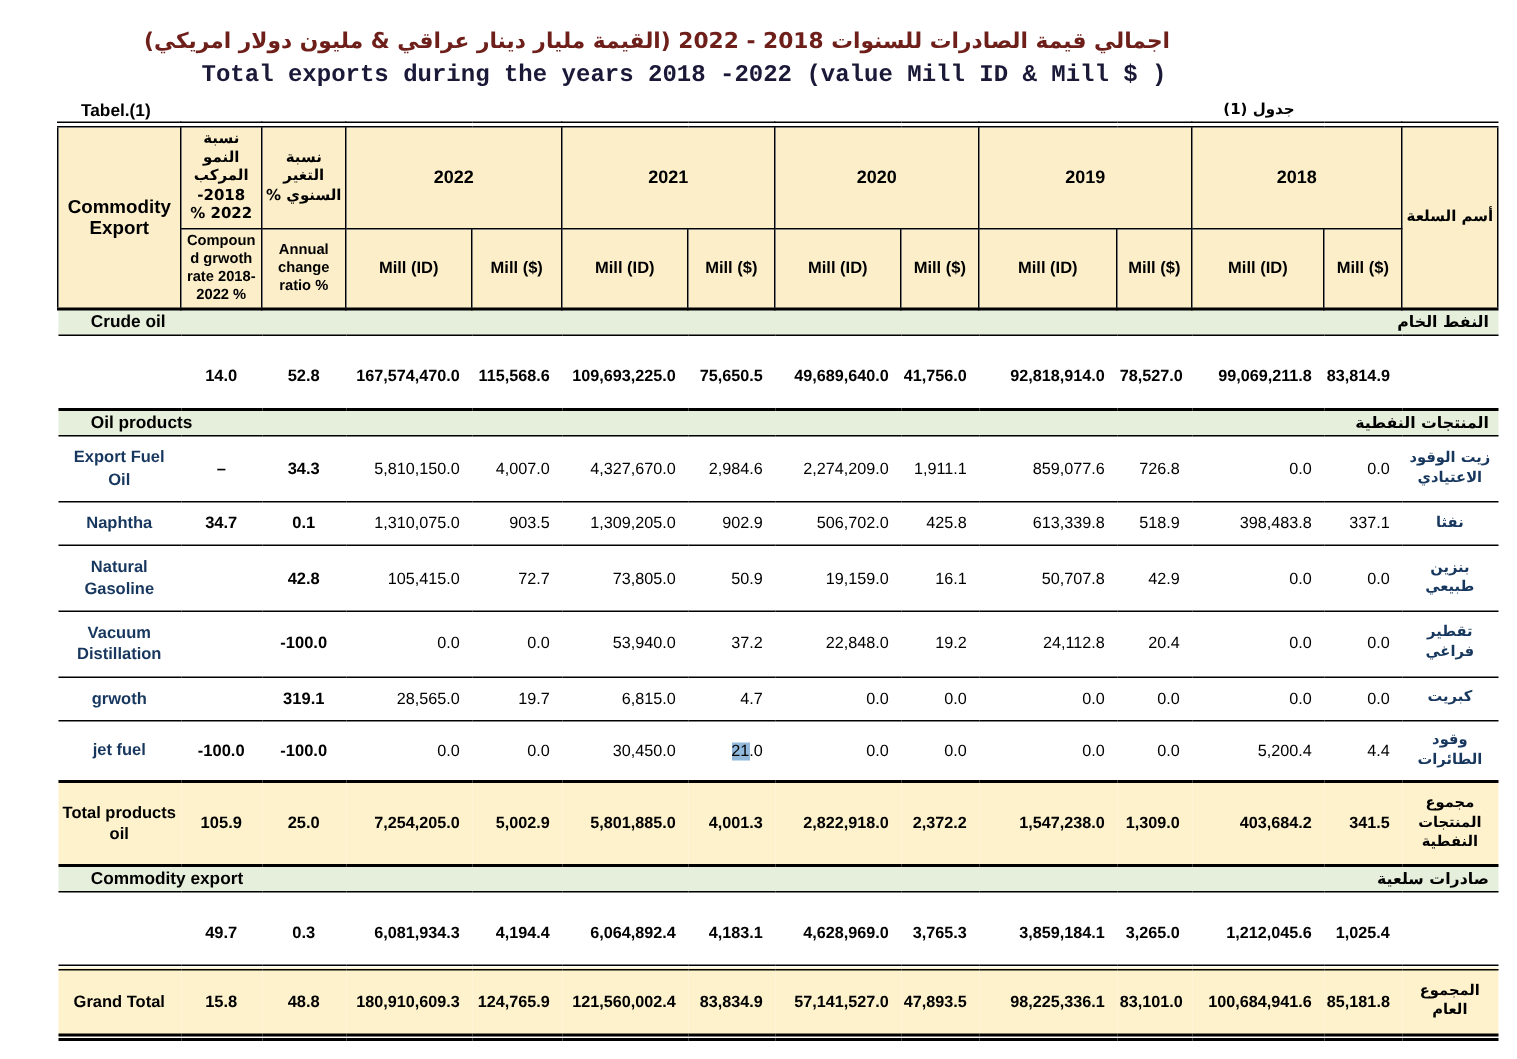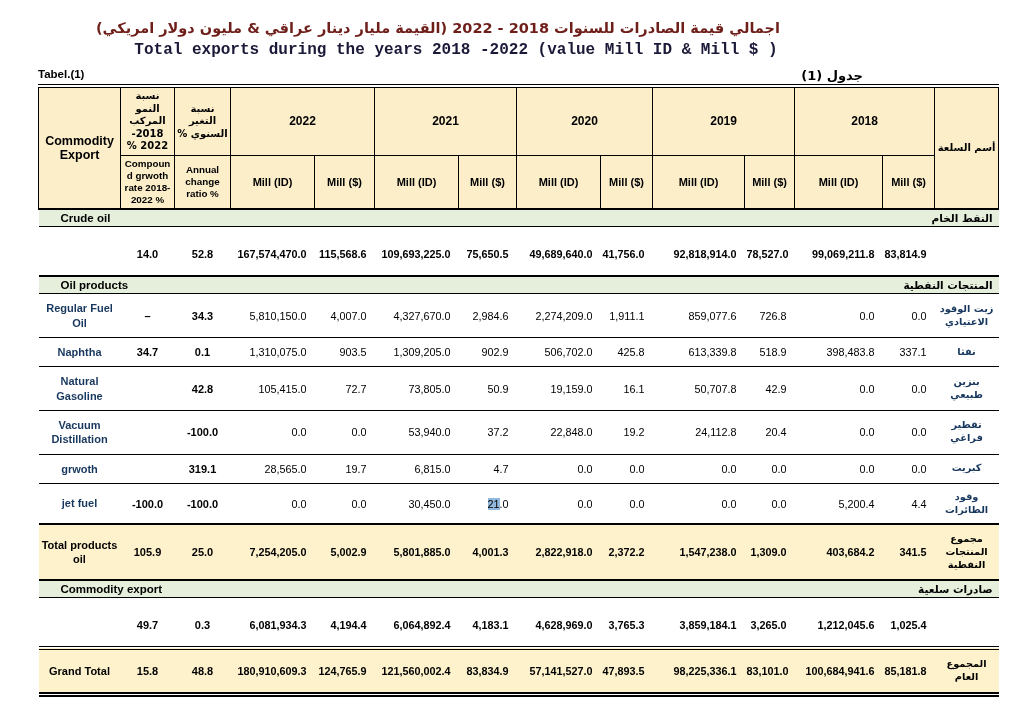--- a/index.html
+++ b/index.html
@@ -3,22 +3,22 @@
 <meta charset="utf-8">
 <style>
   html,body{margin:0;padding:0;background:#fff;}
   body{width:1011px;height:706px;overflow:hidden;font-family:"Liberation Sans","DejaVu Sans",sans-serif;color:#000;}
   .page{position:relative;width:876px;height:706px;}
 
   .titles{text-align:center;padding-top:20px;}
   .title-ar{direction:rtl;font-family:"DejaVu Sans",sans-serif;font-weight:bold;font-size:14.5px;color:var(--title-ar-color,#6e1f1a);}
   .title-en{font-family:Liberation Mono, monospace;font-weight:bold;font-size:16px;color:var(--title-en-color,#1a1938);margin-top:5px;margin-left:36px;}
 
-  .labels-row{display:flex;justify-content:space-between;margin:9px 13px 1px 38px;font-size:11.5px;font-weight:bold;}
-  .lbl-right{direction:rtl;font-family:"DejaVu Sans",sans-serif;font-size:13px;}
+  .labels-row{display:flex;justify-content:space-between;margin:9px 13px 1px 54px;font-size:11.5px;font-weight:bold;}
+  .lbl-right{direction:rtl;font-family:"DejaVu Sans",sans-serif;font-size:10px;}
 
   table{border-collapse:collapse;table-layout:fixed;width:960px;margin-left:38px;border-top:4px double var(--border-color,#000);}
   thead th{background:var(--header-fill,#fbeec9);border:1.5px solid var(--border-color,#000);font-weight:bold;padding:2px 1px;overflow:hidden;}
   thead tr.h1{height:62px;}
   thead tr.h2{height:54px;}
   th.commodity{font-size:12.5px;}
   th.year{font-size:12px;}
   th.mill{font-size:11px;}
   th.ar-h{direction:rtl;font-family:"DejaVu Sans",sans-serif;font-size:10px;line-height:1.25;}
   th.en-h{font-size:9.8px;line-height:1.25;word-wrap:break-word;}
@@ -130,21 +130,21 @@
         </tr>
         <tr class="section">
           <td colspan="14">
             <div class="sec-line">
               <span class="sec-en">Oil products</span>
               <span class="sec-ar">المنتجات النفطية</span>
             </div>
           </td>
         </tr>
         <tr class="data">
-          <td class="lbl">Regular Fuel Oil</td>
+          <td class="lbl">Export Fuel Oil</td>
           <td class="pct">–</td>
           <td class="pct">34.3</td>
           <td class="v">5,810,150.0</td>
           <td class="v">4,007.0</td>
           <td class="v">4,327,670.0</td>
           <td class="v">2,984.6</td>
           <td class="v">2,274,209.0</td>
           <td class="v">1,911.1</td>
           <td class="v">859,077.6</td>
           <td class="v">726.8</td>

